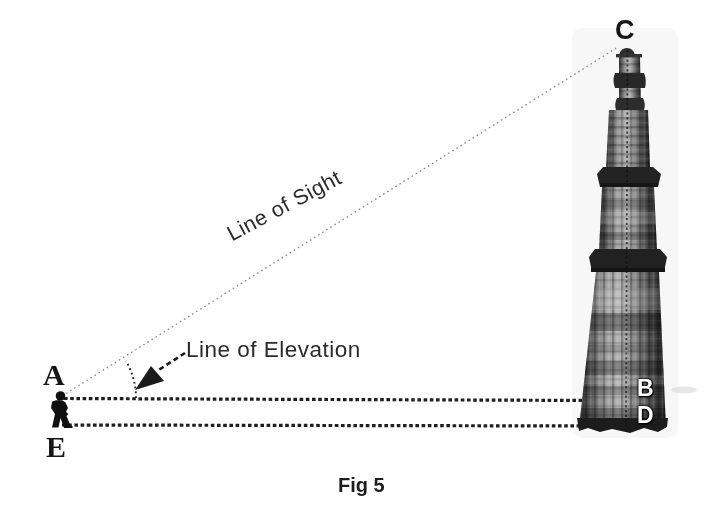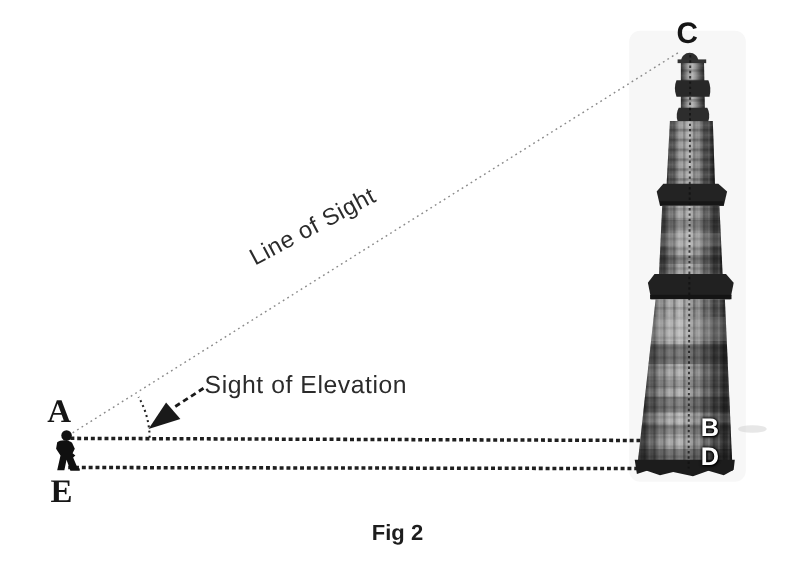--- a/index.html
+++ b/index.html
@@ -164,16 +164,16 @@
     </g>
   </svg>
 
   <span class="lbl pt-serif" id="label-A">A</span>
   <span class="lbl pt-serif" id="label-E">E</span>
   <span class="lbl pt-sans" id="label-C">C</span>
   <span class="lbl pt-on-tower" id="label-B">B</span>
   <span class="lbl pt-on-tower" id="label-D">D</span>
 
   <span class="lbl" id="sight-label">Line of Sight</span>
-  <span class="lbl" id="angle-label">Sight of Elevation</span>
+  <span class="lbl" id="angle-label">Line of Elevation</span>
 
-  <span class="lbl" id="fig-caption">Fig 2</span>
+  <span class="lbl" id="fig-caption">Fig 5</span>
 </div>
 
 </body></html>

